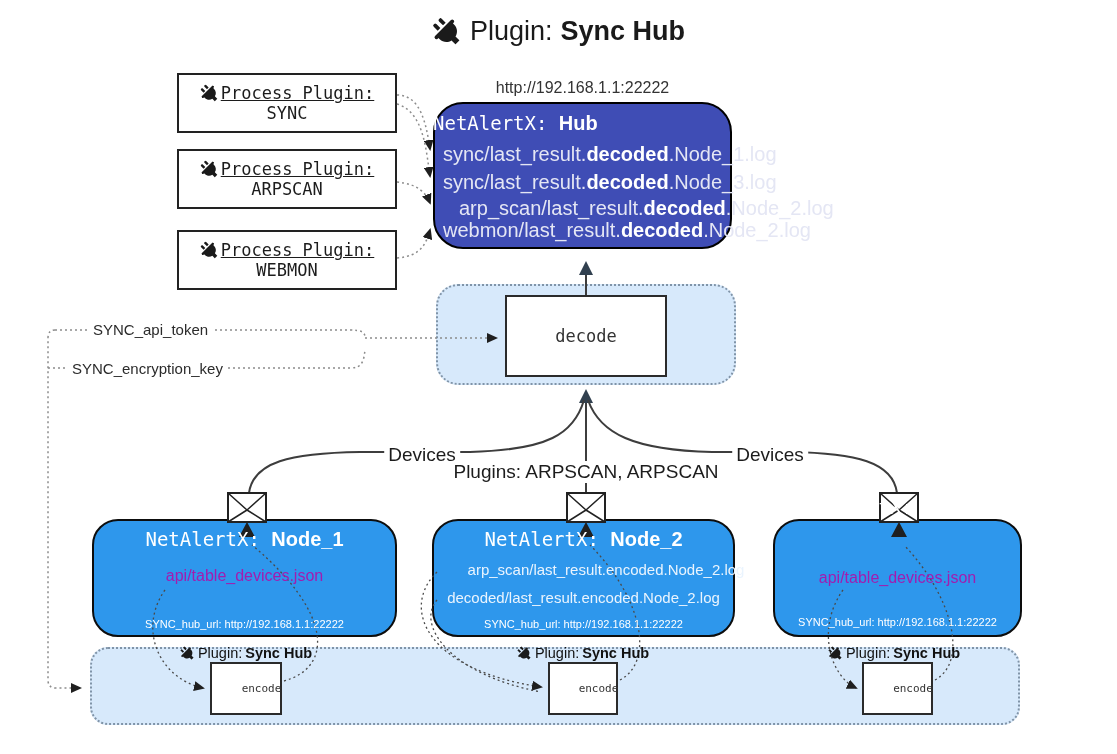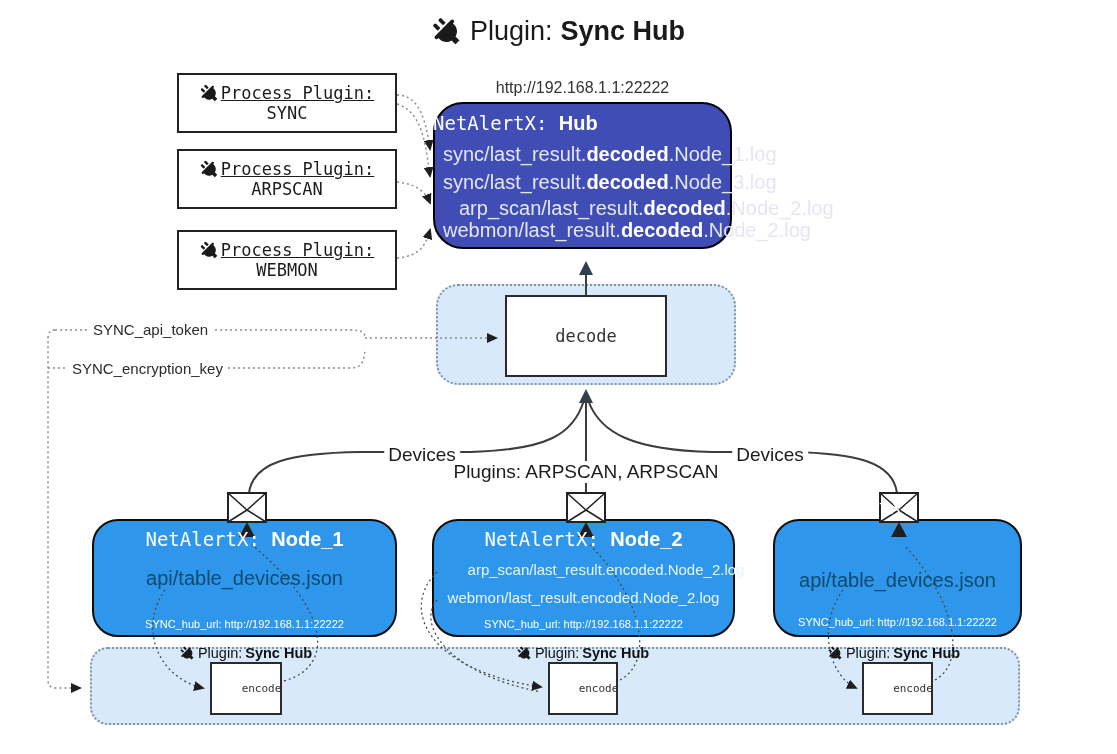--- a/index.html
+++ b/index.html
@@ -45,21 +45,21 @@
   
   .edgelbl{background:#fff;padding:0 4px;font-size:19px;color:#1c1c1c;z-index:6;
            transform:translateX(-50%);white-space:nowrap;}
 
   
   .node{background:#2e97ec;border:2px solid #0d0d0d;border-radius:26px;box-sizing:border-box;
         height:118px;top:519px;z-index:1;}
   .ntitle{color:#fff;text-align:center;font-family:"DejaVu Sans Mono",monospace;font-size:19px;
           white-space:nowrap;z-index:6;}
   .ntitle b{font-family:"Liberation Sans",sans-serif;font-size:20px;font-weight:800;}
-  .nfile{color:#0c4a6e;text-align:center;font-size:20px;white-space:nowrap;z-index:6;}
+  .nfile{color:#a21caf;text-align:center;font-size:16px;white-space:nowrap;z-index:6;}
   .nfile2{color:#eaf4fe;font-size:15px;}
   .nurl{color:#fff;text-align:center;font-size:11px;white-space:nowrap;z-index:6;}
 
   
   .band{left:90px;top:647px;width:930px;height:78px;border-radius:18px;}
   .enclbl{top:645px;transform:translateX(-50%);display:flex;align-items:center;gap:3px;
           font-size:14.5px;color:#111;z-index:6;white-space:nowrap;}
   .enclbl b{font-weight:800;}
   .encbox{font-size:11px;z-index:2;padding-left:31px;}
 </style>
@@ -137,21 +137,21 @@
   <div class="abs node" style="left:92px;width:305px;"></div>
   <div class="abs ntitle" style="left:92px;top:528px;width:305px;">
     <span>NetAlertX: </span><b>Node_1</b></div>
   <div class="abs nfile" style="left:92px;top:567px;width:305px;">api/table_devices.json</div>
   <div class="abs nurl" style="left:92px;top:618px;width:305px;">SYNC_hub_url: http://192.168.1.1:22222</div>
 
   <div class="abs node" style="left:432px;width:303px;"></div>
   <div class="abs ntitle" style="left:432px;top:528px;width:303px;">
     <span>NetAlertX: </span><b>Node_2</b></div>
   <div class="abs nfile nfile2" style="left:432px;top:561px;width:348px;">arp_scan/last_result.encoded.Node_2.log</div>
-  <div class="abs nfile nfile2" style="left:432px;top:589px;width:303px;">webmon/last_result.encoded.Node_2.log</div>
+  <div class="abs nfile nfile2" style="left:432px;top:589px;width:303px;">decoded/last_result.encoded.Node_2.log</div>
   <div class="abs nurl" style="left:432px;top:618px;width:303px;">SYNC_hub_url: http://192.168.1.1:22222</div>
 
   <div class="abs node" style="left:773px;width:249px;"></div>
   <div class="abs ntitle" style="left:773px;top:496px;width:249px;">
     <span>NetAlertX: </span><b>Node_3</b></div>
   <div class="abs nfile" style="left:773px;top:569px;width:249px;">api/table_devices.json</div>
   <div class="abs nurl" style="left:773px;top:616px;width:249px;">SYNC_hub_url: http://192.168.1.1:22222</div>
 
   <div class="abs panel band"></div>
 

